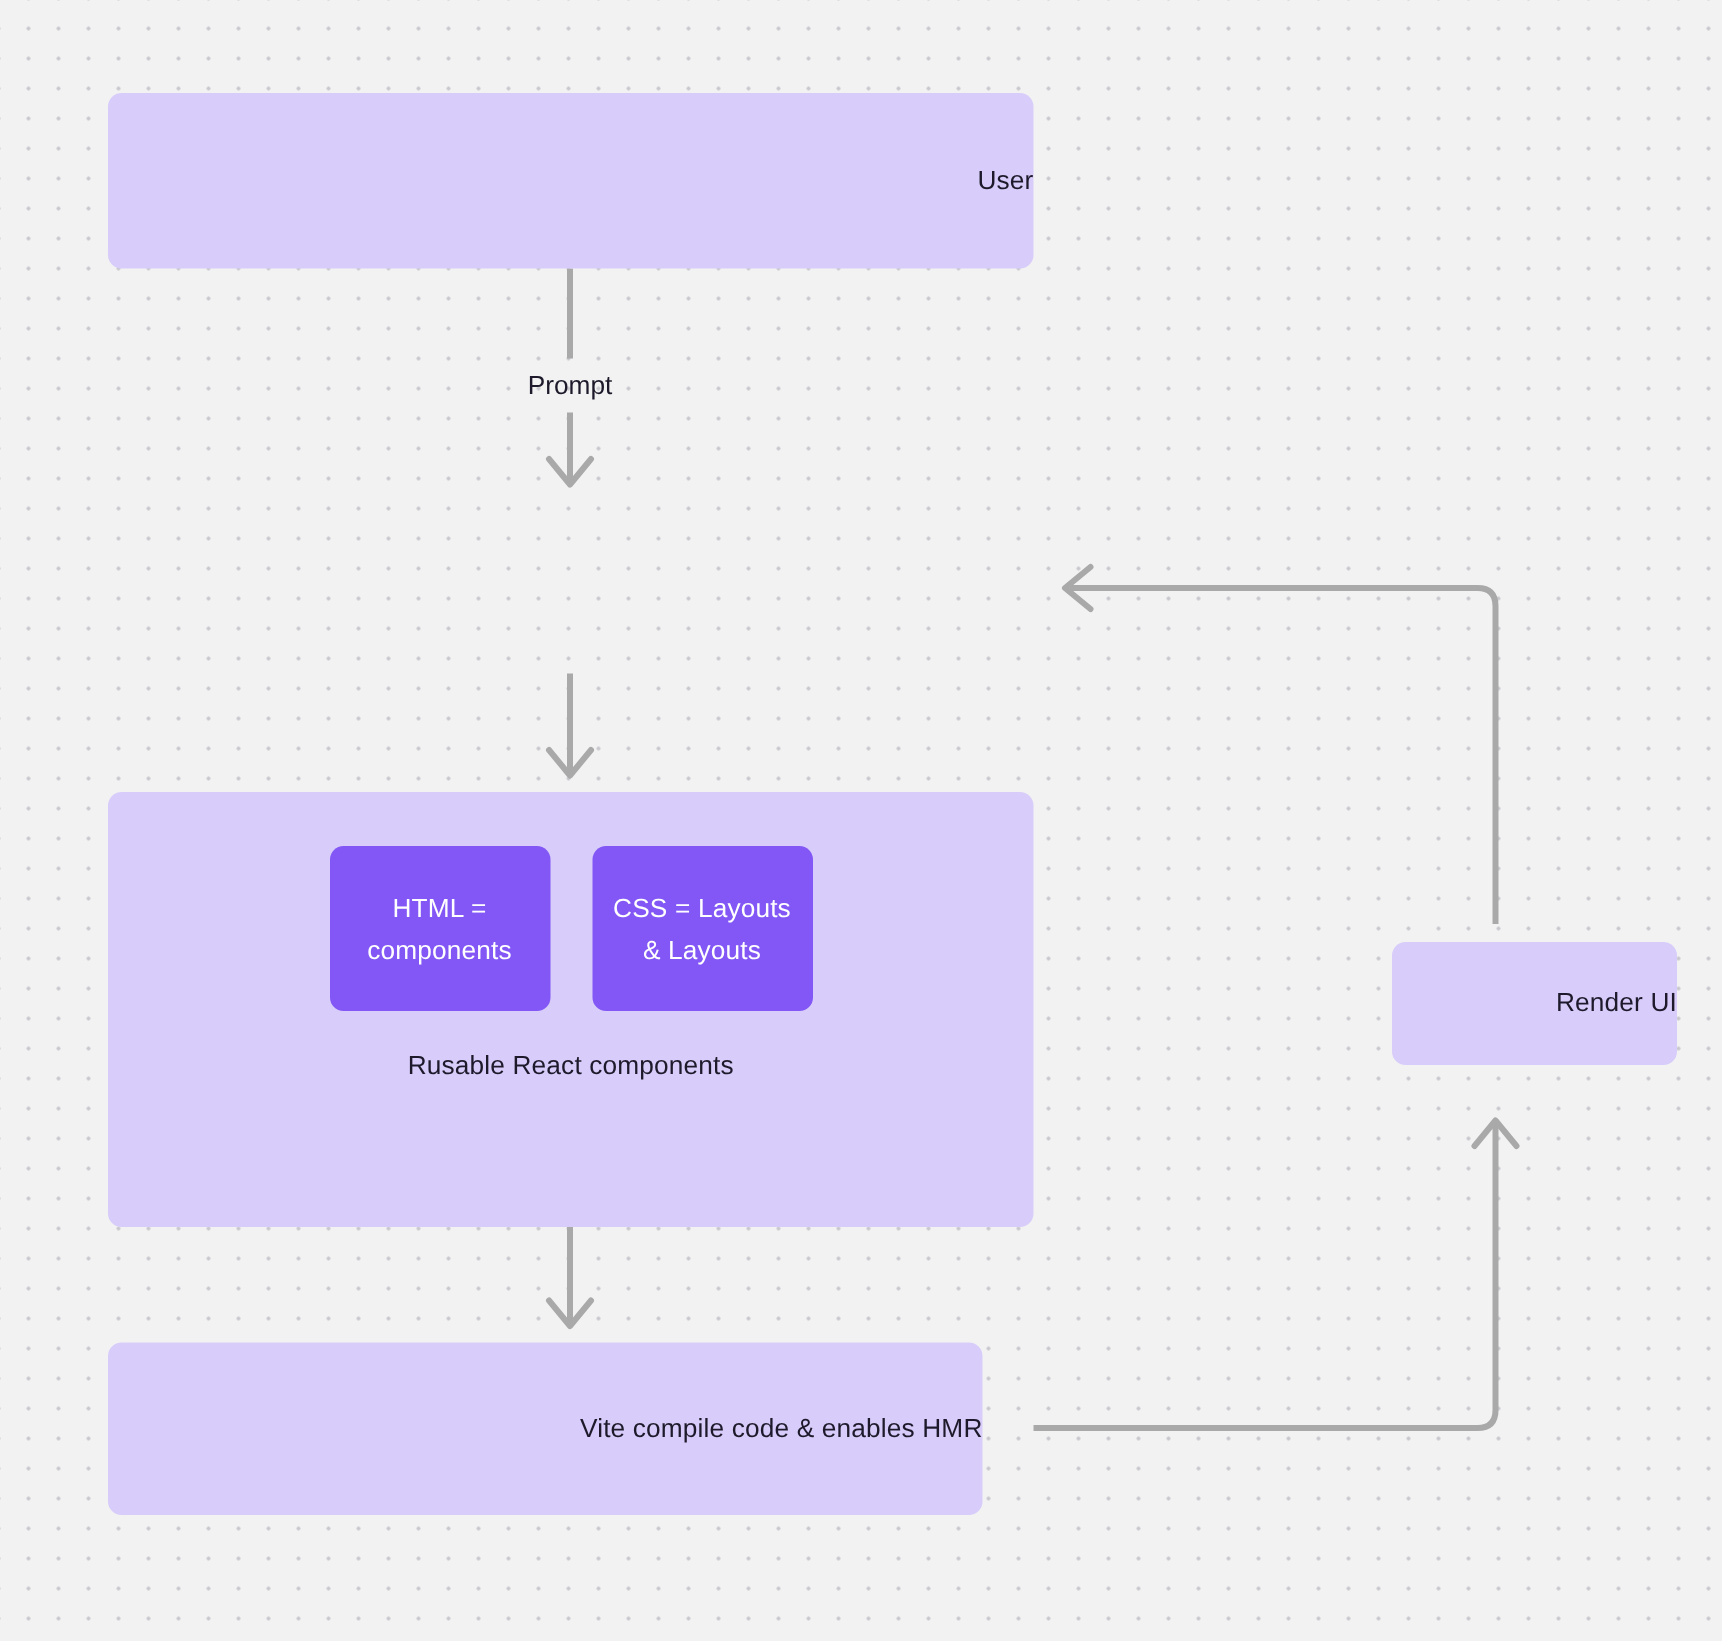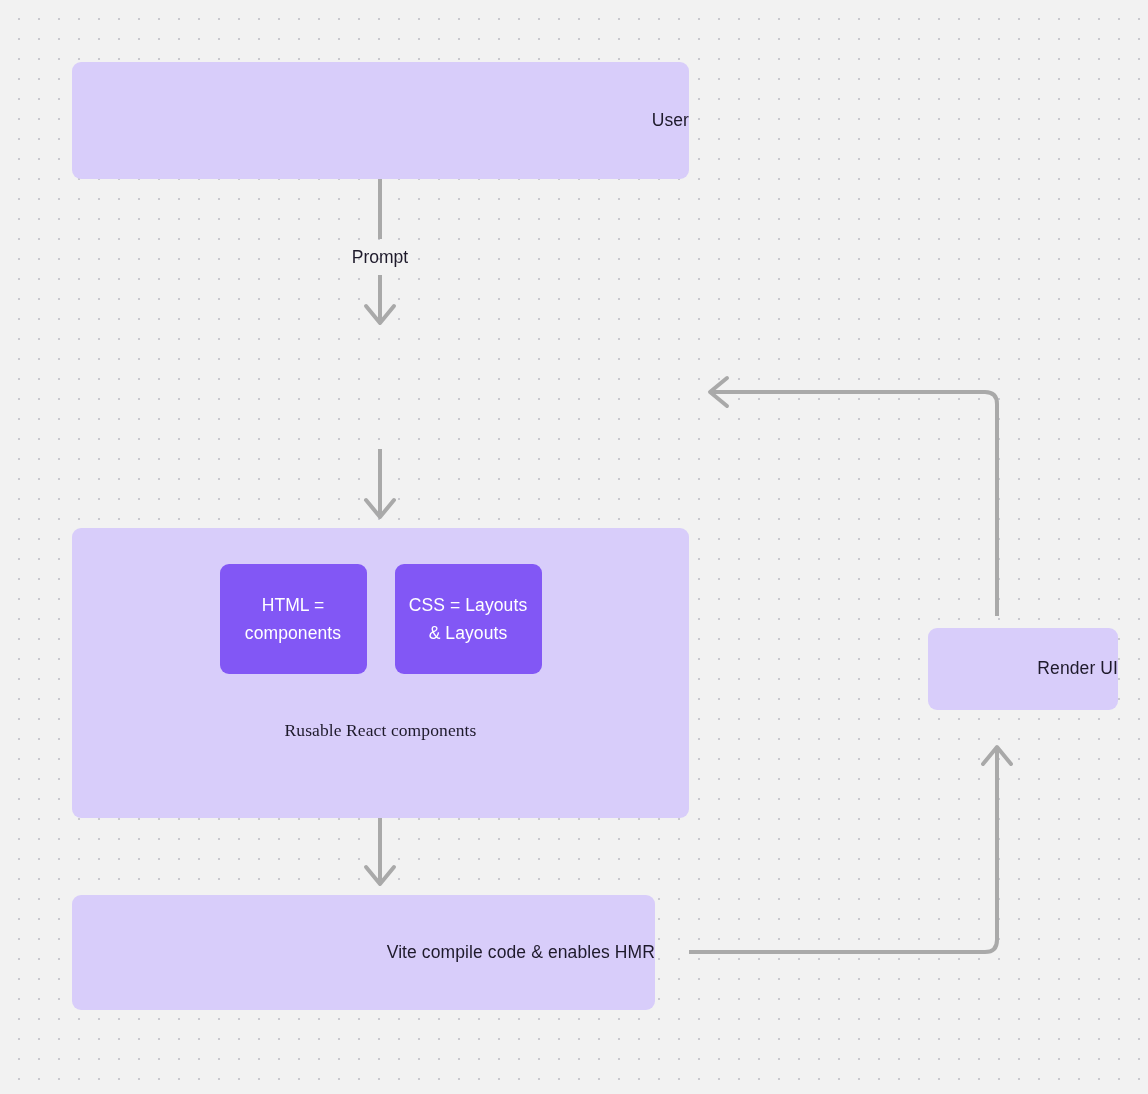--- a/index.html
+++ b/index.html
@@ -70,24 +70,23 @@
     text-align: center;
   }
   .inner-box .node-label {
     color: #ffffff;
     font-size: 17.5px;
     line-height: 1.62;
   }
   #components-caption {
     position: absolute;
     left: 0;
-    top: 192px;
+    top: 172px;
     width: 100%;
     text-align: center;
-    font-family: Liberation Serif, serif;
   }
 
   
   #edges {
     position: absolute;
     left: 0; top: 0;
     width: 1148px;
     height: 1094px;
     pointer-events: none;
   }

